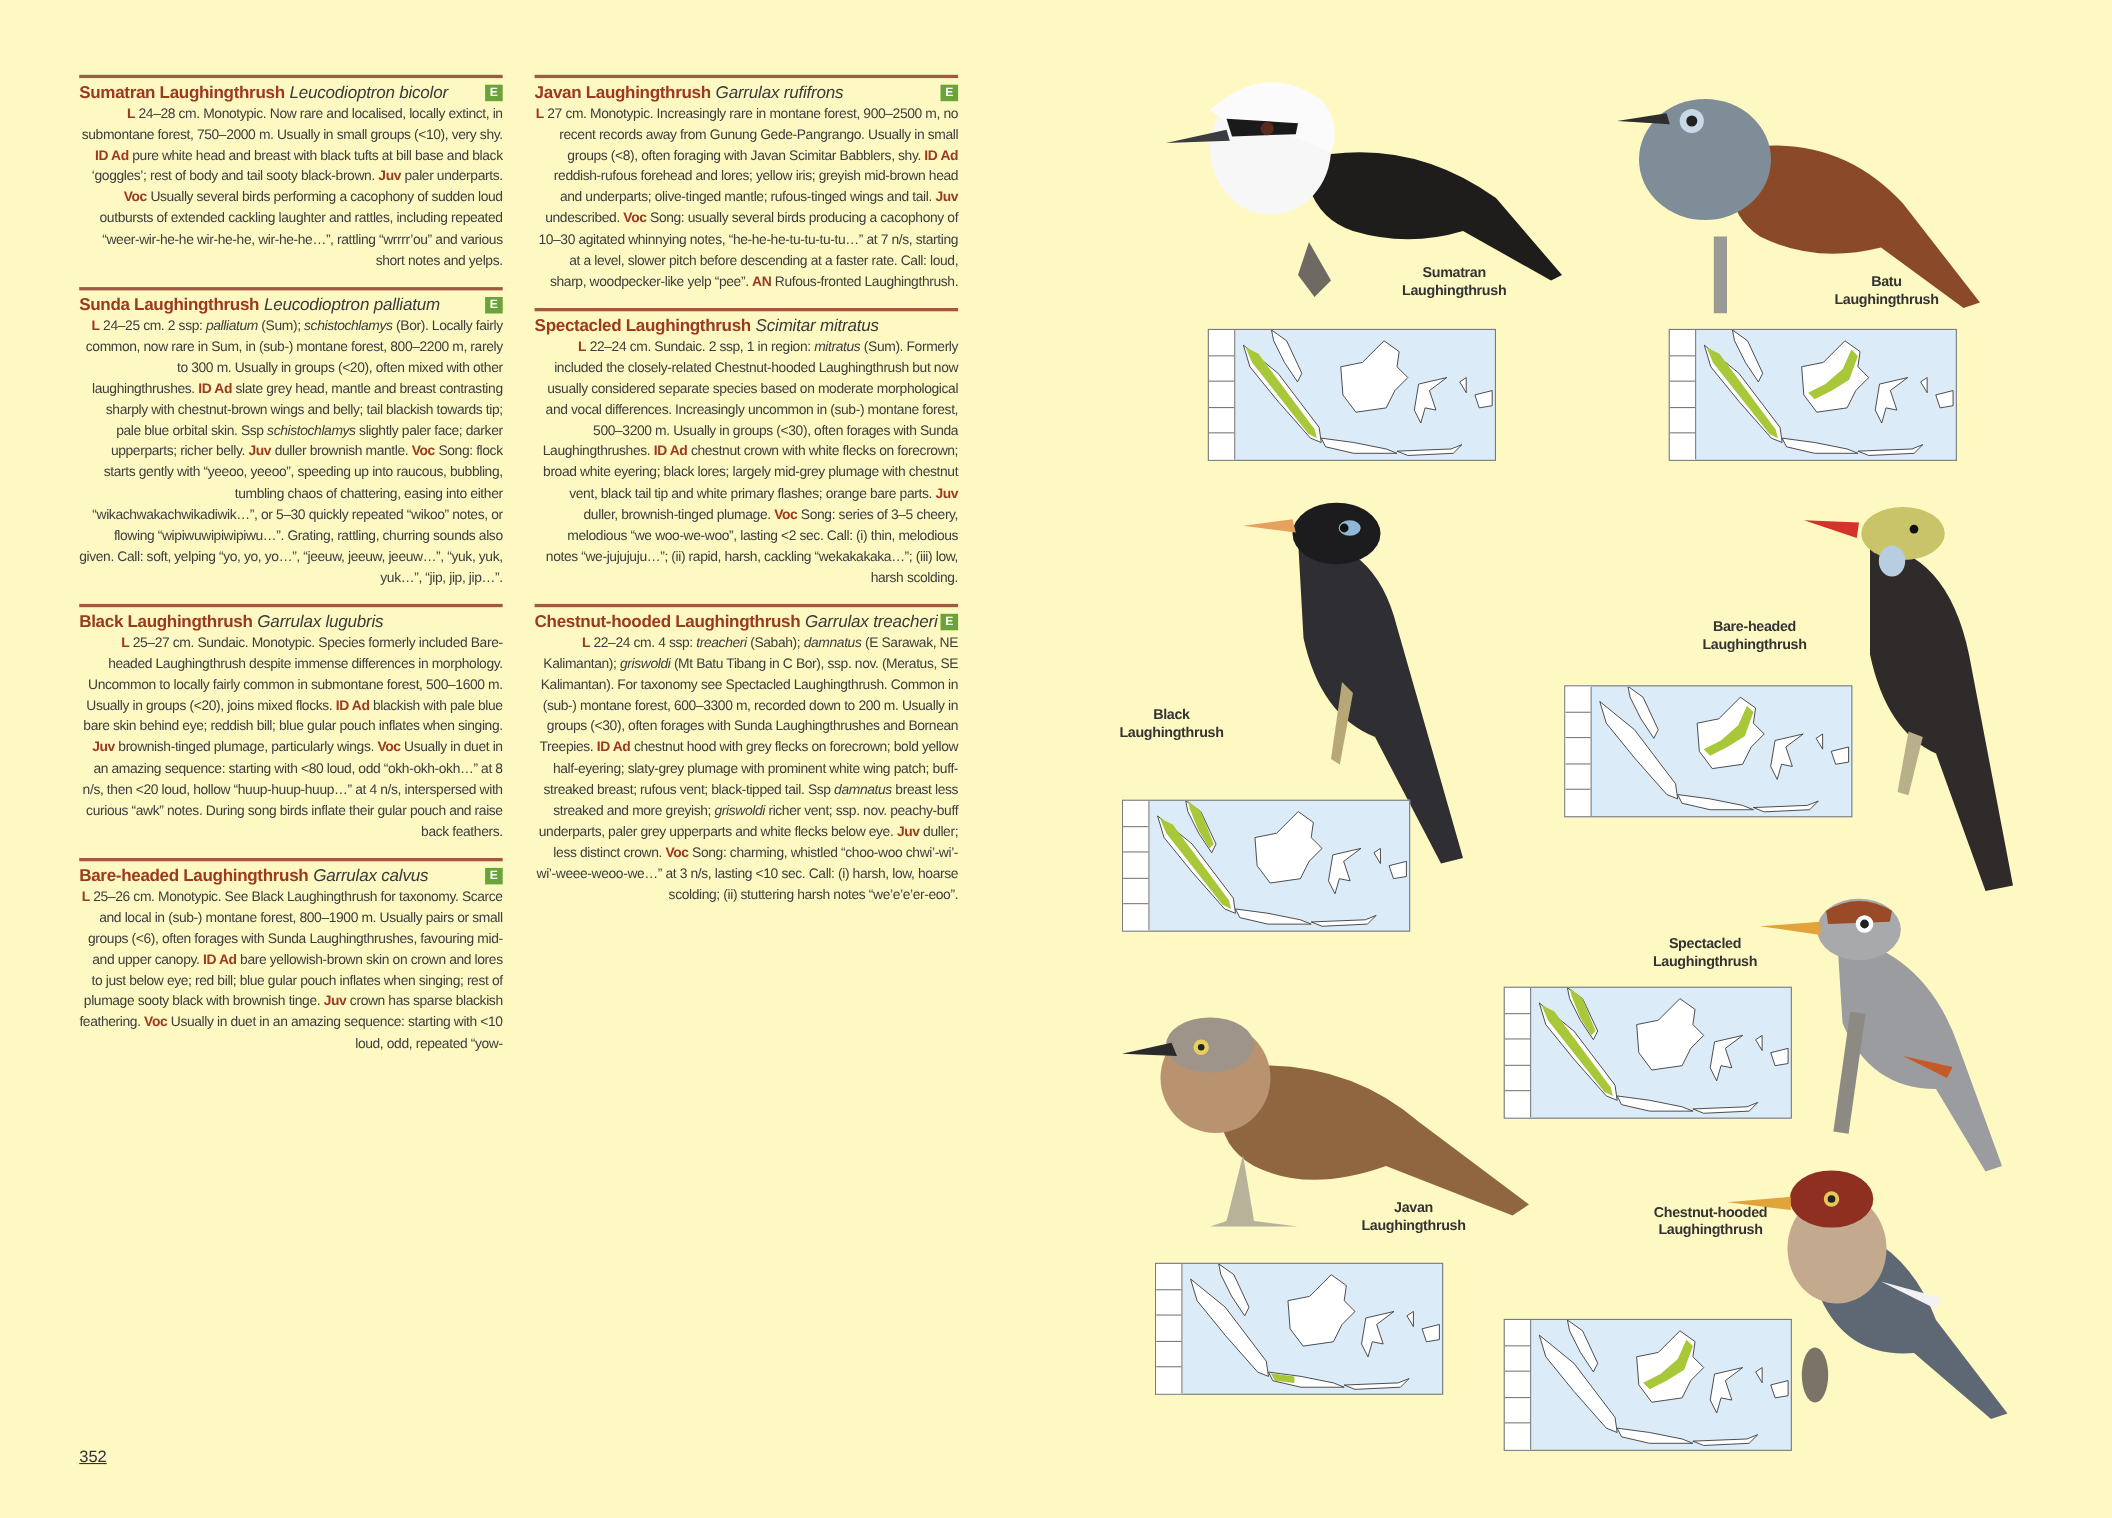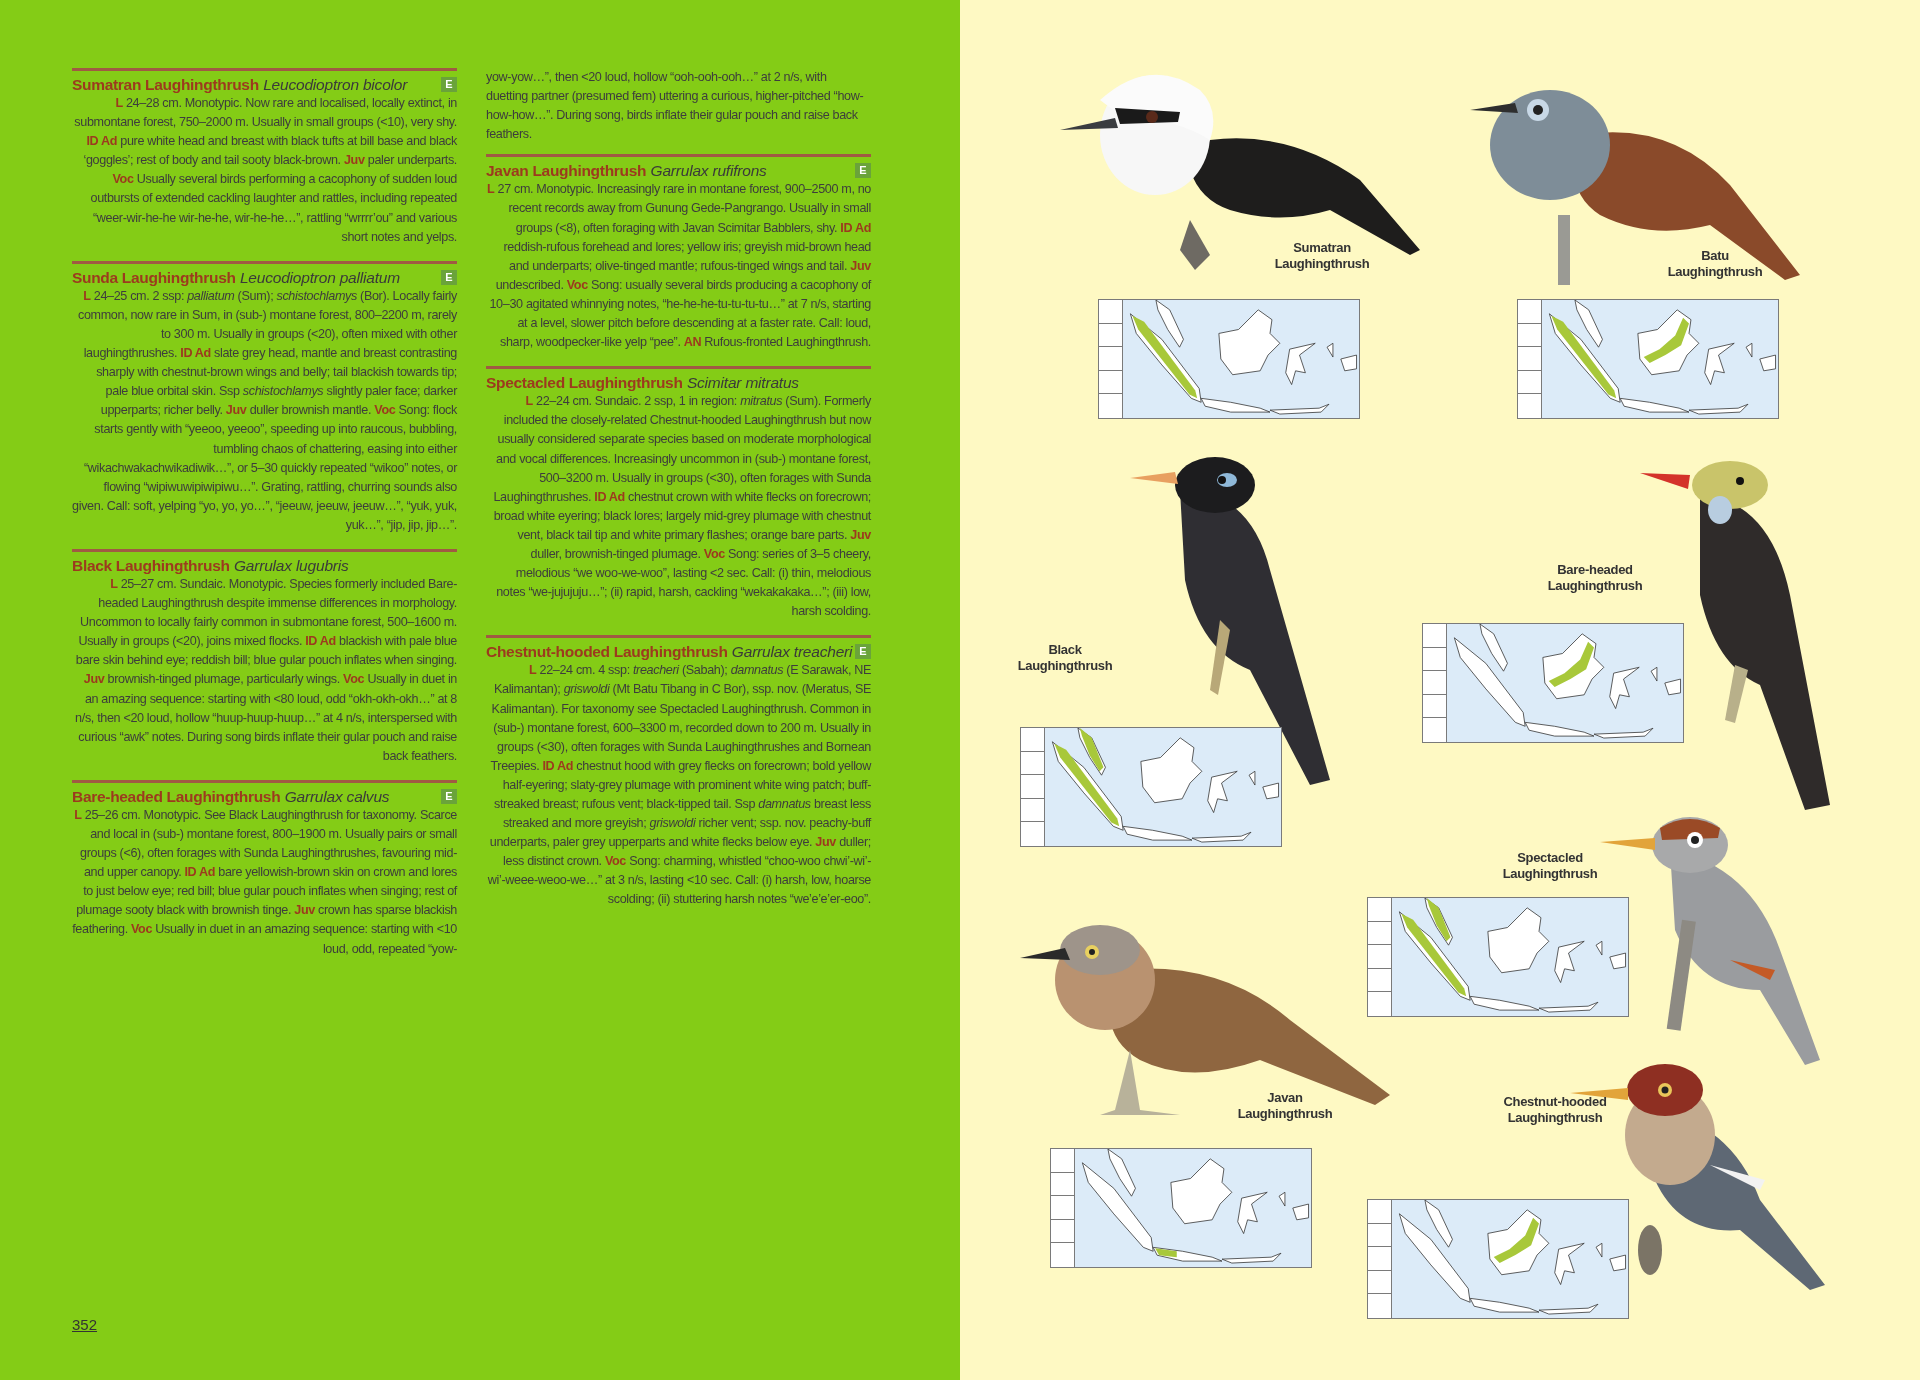--- a/index.html
+++ b/index.html
@@ -1,18 +1,18 @@
 <!DOCTYPE html>
 <html><head>
 <meta charset="utf-8">
 <style>
   html, body { margin:0; padding:0; }
   body { width:1920px; height:1380px; position:relative; overflow:hidden; background:#ffffff;
          font-family:"Liberation Sans", sans-serif; color:#3a3a3a; }
-  .left-page { position:absolute; left:0; top:0; width:960px; height:1380px; background:#84cc16; }
+  .left-page { position:absolute; left:0; top:0; width:960px; height:1380px; background:#fef9c3; }
   .right-page { position:absolute; left:960px; top:0; width:960px; height:1380px; background:#fef9c3; }
 
   .col { position:absolute; top:68px; width:385px; }
   .col-1 { left:72px; }
   .col-2 { left:486px; }
 
   .entry { position:relative; margin-bottom:14px; }
   .entry-rule { height:3px; background:#a05a43; margin-bottom:4px; }
   .entry-head { position:relative; font-size:15.5px; line-height:19px; white-space:nowrap; }
   .common-name { font-weight:bold; color:#9c3a1e; font-family:"Liberation Sans", sans-serif; letter-spacing:-0.3px; }
@@ -57,21 +57,20 @@
         <div class="entry-head"><span class="common-name">Black Laughingthrush</span> <span class="sci-name">Garrulax lugubris</span></div>
         <div class="entry-body"><span class="kw">L</span><span> 25–27 cm. Sundaic. Monotypic. Species formerly included Bare-headed Laughingthrush despite immense differences in morphology. Uncommon to locally fairly common in submontane forest, 500–1600 m. Usually in groups (&lt;20), joins mixed flocks. </span><span class="kw">ID Ad</span><span> blackish with pale blue bare skin behind eye; reddish bill; blue gular pouch inflates when singing. </span><span class="kw">Juv</span><span> brownish-tinged plumage, particularly wings. </span><span class="kw">Voc</span><span> Usually in duet in an amazing sequence: starting with &lt;80 loud, odd “okh-okh-okh…” at 8 n/s, then &lt;20 loud, hollow “huup-huup-huup…” at 4 n/s, interspersed with curious “awk” notes. During song birds inflate their gular pouch and raise back feathers.</span></div>
       </div>
       <div class="entry">
         <div class="entry-rule"></div>
         <div class="entry-head"><span class="common-name">Bare-headed Laughingthrush</span> <span class="sci-name">Garrulax calvus</span><span class="badge-e">E</span></div>
         <div class="entry-body"><span class="kw">L</span><span> 25–26 cm. Monotypic. See Black Laughingthrush for taxonomy. Scarce and local in (sub-) montane forest, 800–1900 m. Usually pairs or small groups (&lt;6), often forages with Sunda Laughingthrushes, favouring mid- and upper canopy. </span><span class="kw">ID Ad</span><span> bare yellowish-brown skin on crown and lores to just below eye; red bill; blue gular pouch inflates when singing; rest of plumage sooty black with brownish tinge. </span><span class="kw">Juv</span><span> crown has sparse blackish feathering. </span><span class="kw">Voc</span><span> Usually in duet in an amazing sequence: starting with &lt;10 loud, odd, repeated “yow-</span></div>
       </div>
     </div>
   <div class="col col-2">
-    <div class="cont-text">yow-yow…”, then &lt;20 loud, hollow “ooh-ooh-ooh…” at 2 n/s, with duetting partner (presumed fem) uttering a curious, higher-pitched “how-how-how…”. During song, birds inflate their gular pouch and raise back feathers.</div>
     <div id="col2">
         <div class="entry">
           <div class="entry-rule"></div>
           <div class="entry-head"><span class="common-name">Javan Laughingthrush</span> <span class="sci-name">Garrulax rufifrons</span><span class="badge-e">E</span></div>
           <div class="entry-body"><span class="kw">L</span><span> 27 cm. Monotypic. Increasingly rare in montane forest, 900–2500 m, no recent records away from Gunung Gede-Pangrango. Usually in small groups (&lt;8), often foraging with Javan Scimitar Babblers, shy. </span><span class="kw">ID Ad</span><span> reddish-rufous forehead and lores; yellow iris; greyish mid-brown head and underparts; olive-tinged mantle; rufous-tinged wings and tail. </span><span class="kw">Juv</span><span> undescribed. </span><span class="kw">Voc</span><span> Song: usually several birds producing a cacophony of 10–30 agitated whinnying notes, “he-he-he-tu-tu-tu-tu…” at 7 n/s, starting at a level, slower pitch before descending at a faster rate. Call: loud, sharp, woodpecker-like yelp “pee”. </span><span class="kw">AN</span><span> Rufous-fronted Laughingthrush.</span></div>
         </div>
         <div class="entry">
           <div class="entry-rule"></div>
           <div class="entry-head"><span class="common-name">Spectacled Laughingthrush</span> <span class="sci-name">Scimitar mitratus</span></div>
           <div class="entry-body"><span class="kw">L</span><span> 22–24 cm. Sundaic. 2 ssp, 1 in region: </span><span class="it">mitratus</span><span> (Sum). Formerly included the closely-related Chestnut-hooded Laughingthrush but now usually considered separate species based on moderate morphological and vocal differences. Increasingly uncommon in (sub-) montane forest, 500–3200 m. Usually in groups (&lt;30), often forages with Sunda Laughingthrushes. </span><span class="kw">ID Ad</span><span> chestnut crown with white flecks on forecrown; broad white eyering; black lores; largely mid-grey plumage with chestnut vent, black tail tip and white primary flashes; orange bare parts. </span><span class="kw">Juv</span><span> duller, brownish-tinged plumage. </span><span class="kw">Voc</span><span> Song: series of 3–5 cheery, melodious “we woo-we-woo”, lasting &lt;2 sec. Call: (i) thin, melodious notes “we-jujujuju…”; (ii) rapid, harsh, cackling “wekakakaka…”; (iii) low, harsh scolding.</span></div>

